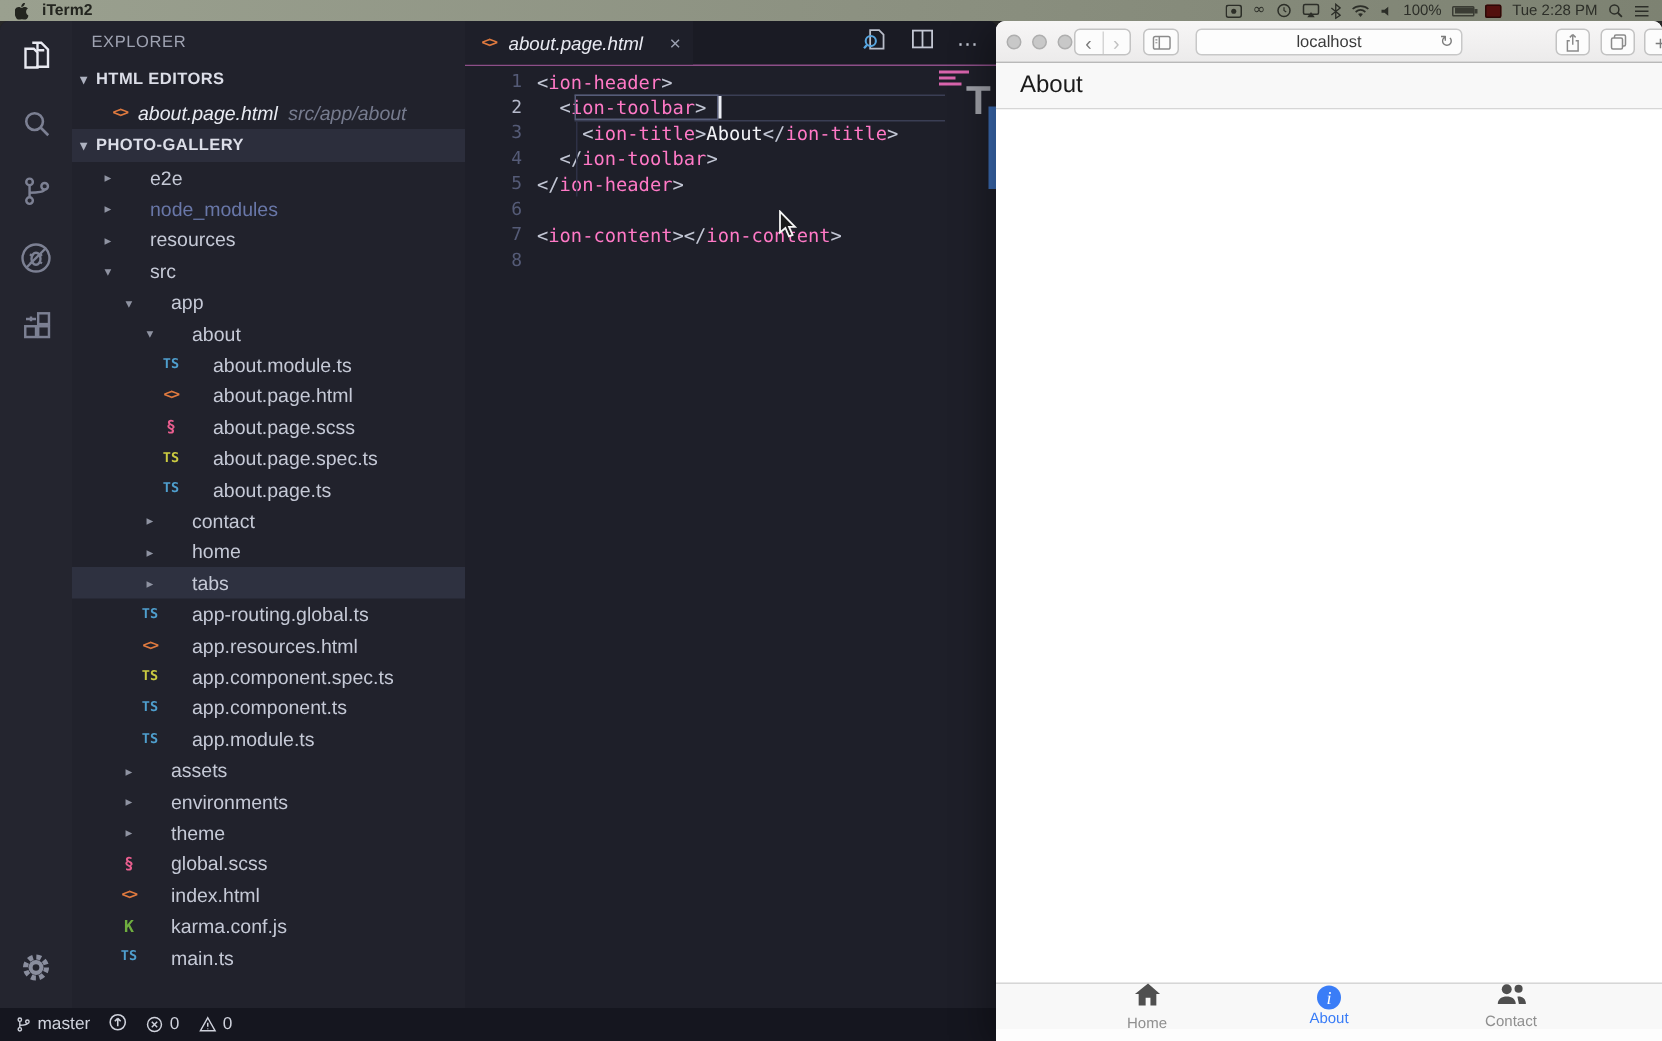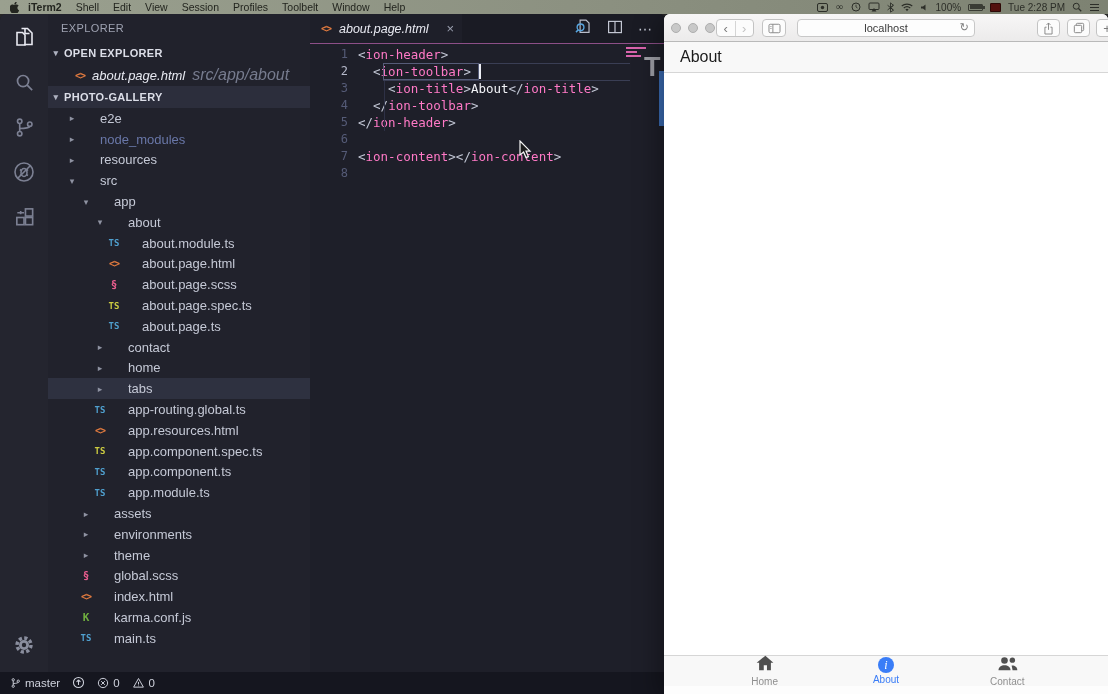--- a/index.html
+++ b/index.html
@@ -39,21 +39,21 @@
   .abar .gear { margin-top:auto; margin-bottom:14px; }
 
   
   .side { width:262px; background:#21222c; color:#c5c9d6; flex:none; display:flex; flex-direction:column; overflow:hidden; }
   .exp-h { height:28px; line-height:28px; padding-left:13px; font-size:11px; letter-spacing:.4px; color:#9fa3b2; }
   .sec { height:22px; display:flex; align-items:center; font-size:11px; font-weight:bold; color:#dcdee8; letter-spacing:.3px; }
   .sec .arr { width:16px; text-align:center; font-size:9px; color:#aeb2c0; }
   .sec.proj { background:#2c2e3c; }
   .oe-item { height:22px; display:flex; align-items:center; padding-left:24px; font-size:13px; }
   .oe-name { font-style:italic; color:#e8eaf2; margin-left:4px; }
-  .oe-path { font-style:italic; color:#767b8e; font-size:16px; margin-left:7px; }
+  .oe-path { font-style:italic; color:#767b8e; font-size:13px; margin-left:7px; }
   .fic { width:16px; text-align:center; font-size:9px; font-weight:bold; font-family:"DejaVu Sans Mono",monospace; flex:none; }
   .fic.html { color:#e07a3f; font-size:10px; letter-spacing:-1px; }
   .fic.ts { color:#4f9fce; }
   .fic.ts-spec { color:#cbcb41; }
   .fic.scss { color:#ea5e8f; font-size:11px; }
   .fic.karma { color:#6fae3f; font-size:11px; }
   #tree { flex:1; overflow:hidden; }
   .trow { height:20.8px; display:flex; align-items:center; font-size:13px; color:#c5c9d6; cursor:default; }
   .trow .arr { width:16px; text-align:center; font-size:9px; color:#8f93a2; flex:none; }
   .trow .lbl { margin-left:20px; white-space:nowrap; }
@@ -134,30 +134,20 @@
 
 <div id="screen">
 
   <header id="menubar">
     <span class="apple">
       <svg width="9" height="11" viewBox="0 0 14 17">
           <path fill="#23251f" d="M11.5 9c0-2.2 1.8-3.2 1.9-3.3-1-1.5-2.6-1.7-3.2-1.7-1.4-.1-2.7.8-3.3.8-.7 0-1.8-.8-3-.8C2.4 4 1 4.9.2 6.3c-1.6 2.8-.4 6.9 1.1 9.2.8 1.1 1.7 2.4 2.9 2.3 1.2 0 1.6-.7 3-.7s1.8.7 3 .7 2-1.1 2.8-2.2c.9-1.3 1.2-2.5 1.3-2.6-.1 0-2.8-1.1-2.8-4zM9.4 2.5C10 1.7 10.5.6 10.4-.5c-.9 0-2.1.6-2.8 1.5-.6.7-1.2 1.9-1 3 1.1.1 2.1-.6 2.8-1.5z"></path>
         </svg>
     </span>
     <span class="mitem app">iTerm2</span>
-    <span id="menu-items" style="display:flex">
-        <span class="mitem">Shell</span>
-        <span class="mitem">Edit</span>
-        <span class="mitem">View</span>
-        <span class="mitem">Session</span>
-        <span class="mitem">Profiles</span>
-        <span class="mitem">Toolbelt</span>
-        <span class="mitem">Window</span>
-        <span class="mitem">Help</span>
-      </span>
     <div class="mright">
       <svg width="11" height="9" viewBox="0 0 22 18">
           <rect x="1" y="1" width="20" height="16" rx="3" fill="none" stroke="#2c2e28" stroke-width="2"></rect>
           <circle cx="11" cy="9" r="3.4" fill="#2c2e28"></circle>
         </svg>
       <span class="mglyph">∞</span>
       <svg width="10" height="10" viewBox="0 0 20 20">
           <circle cx="10" cy="10" r="8" fill="none" stroke="#2c2e28" stroke-width="2"></circle>
           <path d="M10 5.5V10l3 2" stroke="#2c2e28" stroke-width="1.6" fill="none"></path>
         </svg>
@@ -240,21 +230,21 @@
               <circle cx="12" cy="12" r="5" fill="#8a8e9e"></circle>
               <circle cx="12" cy="12" r="2.2" fill="#24252f"></circle>
             </svg>
         </span>
       </nav>
 
       <aside class="side">
         <div class="exp-h">EXPLORER</div>
         <div class="sec">
           <span class="arr">▾</span>
-          <span>OPEN EXPLORER</span>
+          <span>HTML EDITORS</span>
         </div>
         <div class="oe-item">
           <span class="fic html">&lt;&gt;</span>
           <span class="oe-name">about.page.html</span>
           <span class="oe-path">src/app/about</span>
         </div>
         <div class="sec proj">
           <span class="arr">▾</span>
           <span>PHOTO-GALLERY</span>
         </div>

